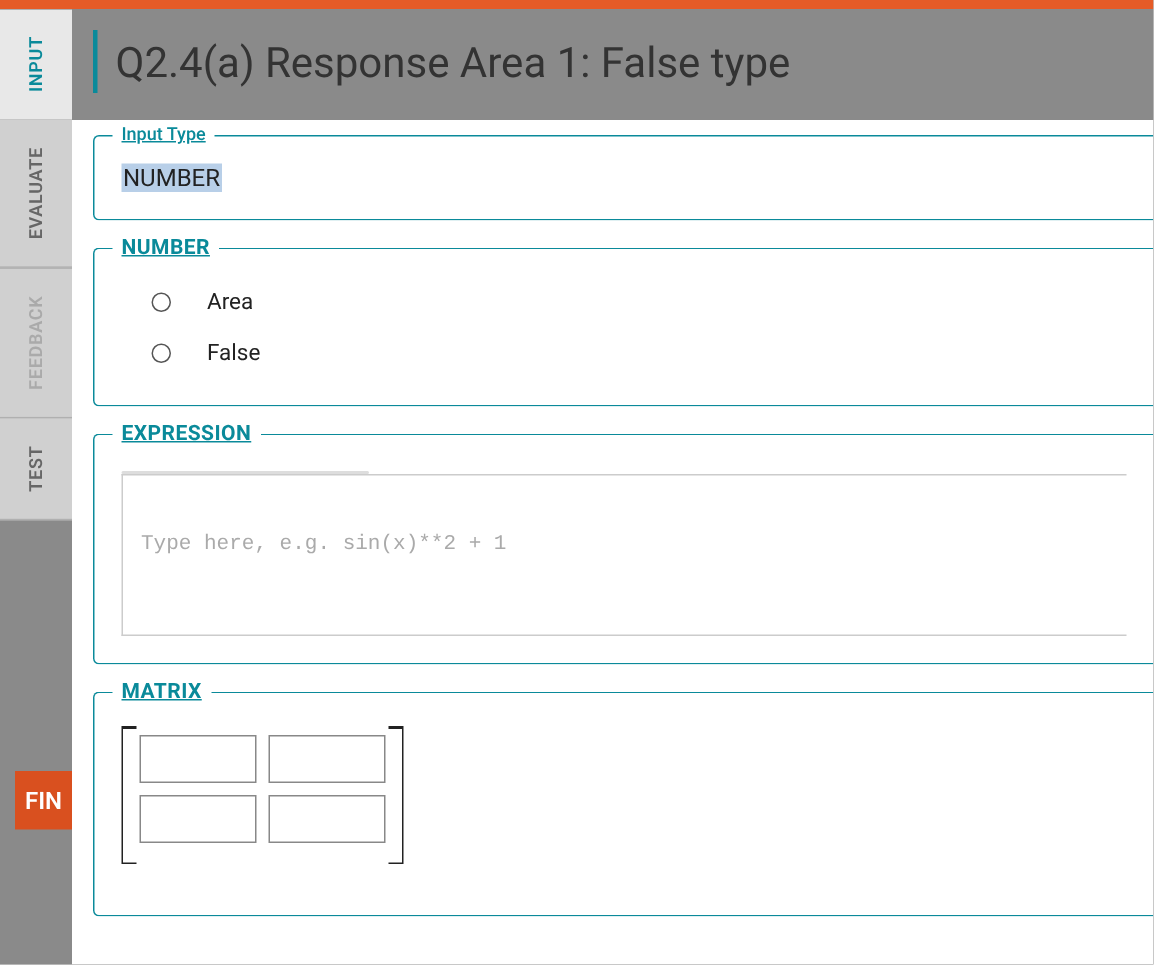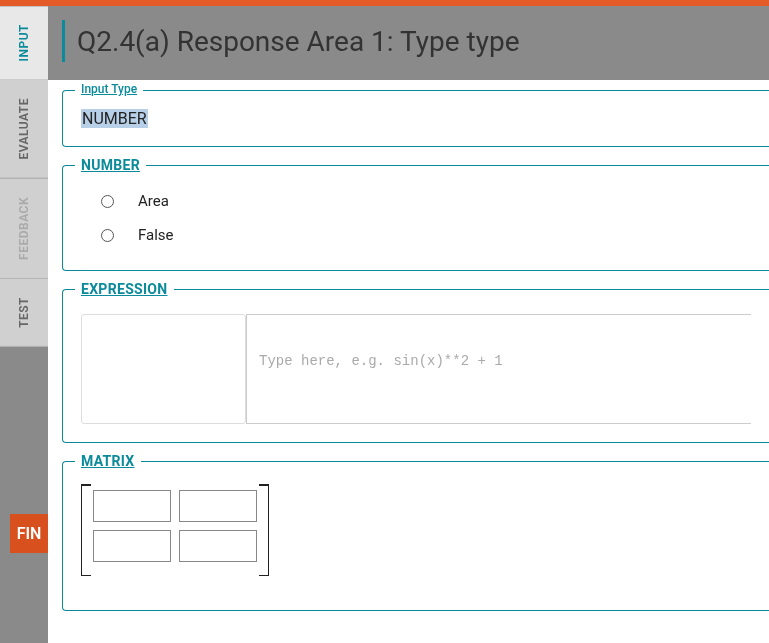--- a/index.html
+++ b/index.html
@@ -136,20 +136,21 @@
     height: 13px;
     border: 1.5px solid #555;
     border-radius: 50%;
     background: #fff;
   }
   .expression-box {
     display: flex;
     gap: 0;
     min-height: 110px;
     margin-top: 6px;
+    flex-direction: column;
   }
   .expr-preview {
     width: 165px;
     background: #fff;
     border: 1px solid #ddd;
     border-radius: 3px;
   }
   .expr-input {
     flex: 1;
     border: 1px solid #ccc;
@@ -217,21 +218,21 @@
     <div class="side-tab active">INPUT</div>
     <div class="side-tab">EVALUATE</div>
     <div class="side-tab disabled">FEEDBACK</div>
     <div class="side-tab">TEST</div>
     <div class="fin-btn">FIN</div>
   </div>
 
   <div class="main">
     <div class="header">
       <div class="header-divider"></div>
-      <h1 class="header-title">Q2.4(a) Response Area 1: Type type</h1>
+      <h1 class="header-title">Q2.4(a) Response Area 1: False type</h1>
     </div>
 
     <div class="content">
 
       <div class="fieldset first">
         <span class="fieldset-legend">Input Type</span>
         <span class="input-type-value">NUMBER</span>
       </div>
 
       <div class="fieldset">

